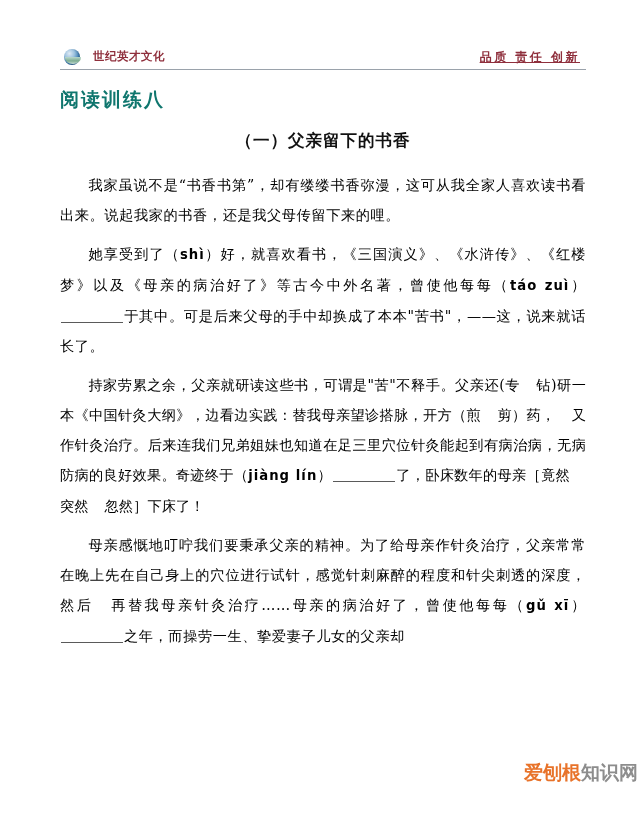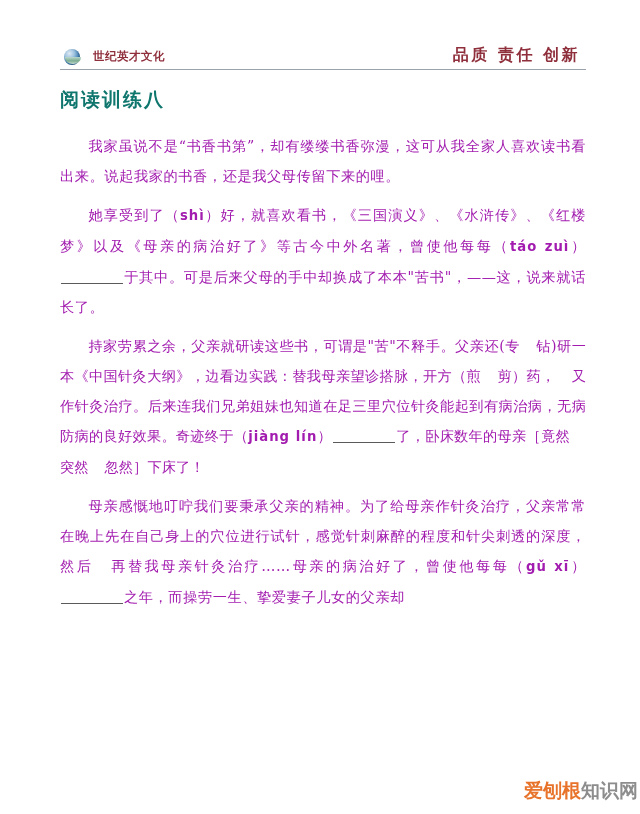--- a/index.html
+++ b/index.html
@@ -66,25 +66,26 @@
   }
   .brand-name {
     font-family: "DejaVu Serif", "Liberation Serif", serif;
     font-size: 11.5px;
     font-weight: bold;
     color: #8f2f3c;
     letter-spacing: 0.5px;
     white-space: nowrap;
   }
   .header-slogan {
-    font-size: 16px;
+    font-size: 12px;
     font-weight: bold;
     color: #8f2f3c;
     letter-spacing: 2.5px;
     white-space: nowrap;
+    text-decoration: underline;
   }
   .header-rule {
     margin-top: 3px;
     height: 0;
     border-top: 1.3px solid #9aa2ab;
     width: 100%;
   }
 
   
   .doc-title {
@@ -107,21 +108,21 @@
   .body-text {
     margin-top: 18px;
   }
   .para {
     font-size: 14.2px;
     line-height: 30px;
     text-align: justify;
     text-justify: inter-ideograph;
     text-indent: 2em;
     margin: 9px 0 5px 0;
-    color: #a21caf;
+    color: #000000;
     letter-spacing: 0.6px;
   }
   .para.tight {
     letter-spacing: 0.1px;
   }
   .pinyin {
     font-family: "DejaVu Sans", "Liberation Sans", sans-serif;
     font-weight: bold;
     font-size: 13.2px;
     letter-spacing: 1px;
@@ -135,21 +136,21 @@
   }
   .choice-gap {
     display: inline-block;
     width: 16px;
   }
 
   
   .watermark {
     position: absolute;
     right: 2px;
-    bottom: 10px;
+    bottom: 28px;
     font-family: "DejaVu Sans", "Liberation Sans", sans-serif;
     font-size: 19px;
     font-weight: bold;
     letter-spacing: 0px;
     white-space: nowrap;
     pointer-events: none;
   }
   .wm-a { color: #e8732a; }
   .wm-b { color: #8d8d8d; }
 </style>
@@ -164,20 +165,21 @@
         <span class="globe"></span>
         <span class="swoosh"></span>
       </span>
       <span class="brand-name">世纪英才文化</span>
     </div>
     <div class="header-slogan">品质 责任 创新</div>
   </div>
   <div class="header-rule"></div>
 
   <h1 class="doc-title">阅读训练八</h1>
+  <h2 class="doc-subtitle">（一）父亲留下的书香</h2>
 
   <div class="body-text">
 
     <p class="para">我家虽说不是“书香书第”，却有缕缕书香弥漫，这可从我全家人喜欢读书看出来。说起我家的书香，还是我父母传留下来的哩。</p>
 
     <p class="para"><span>她享受到了（</span><span class="pinyin">shì</span><span>）好，就喜欢看书，《三国演义》、《水浒传》、《红楼梦》以及《母亲的病治好了》等古今中外名著，曾使他每每（</span><span class="pinyin">táo zuì</span><span>）</span><span class="blank"></span><span>于其中。可是后来父母的手中却换成了本本"苦书"，——这，说来就话长了。</span></p>
 
 
     <p class="para tight"><span>持家劳累之余，父亲就研读这些书，可谓是"苦"不释手。父亲还(专</span><span class="choice-gap"></span><span>钻)研一本《中国针灸大纲》，边看边实践：替我母亲望诊搭脉，开方（煎</span><span class="choice-gap"></span><span>剪）药，</span><span class="choice-gap"></span><span>又作针灸治疗。后来连我们兄弟姐妹也知道在足三里穴位针灸能起到有病治病，无病防病的良好效果。奇迹终于（</span><span class="pinyin">jiàng lín</span><span>）</span><span class="blank"></span><span>了，卧床数年的母亲［竟然</span><span class="choice-gap"></span><span>突然</span><span class="choice-gap"></span><span>忽然］下床了！</span></p>
 

